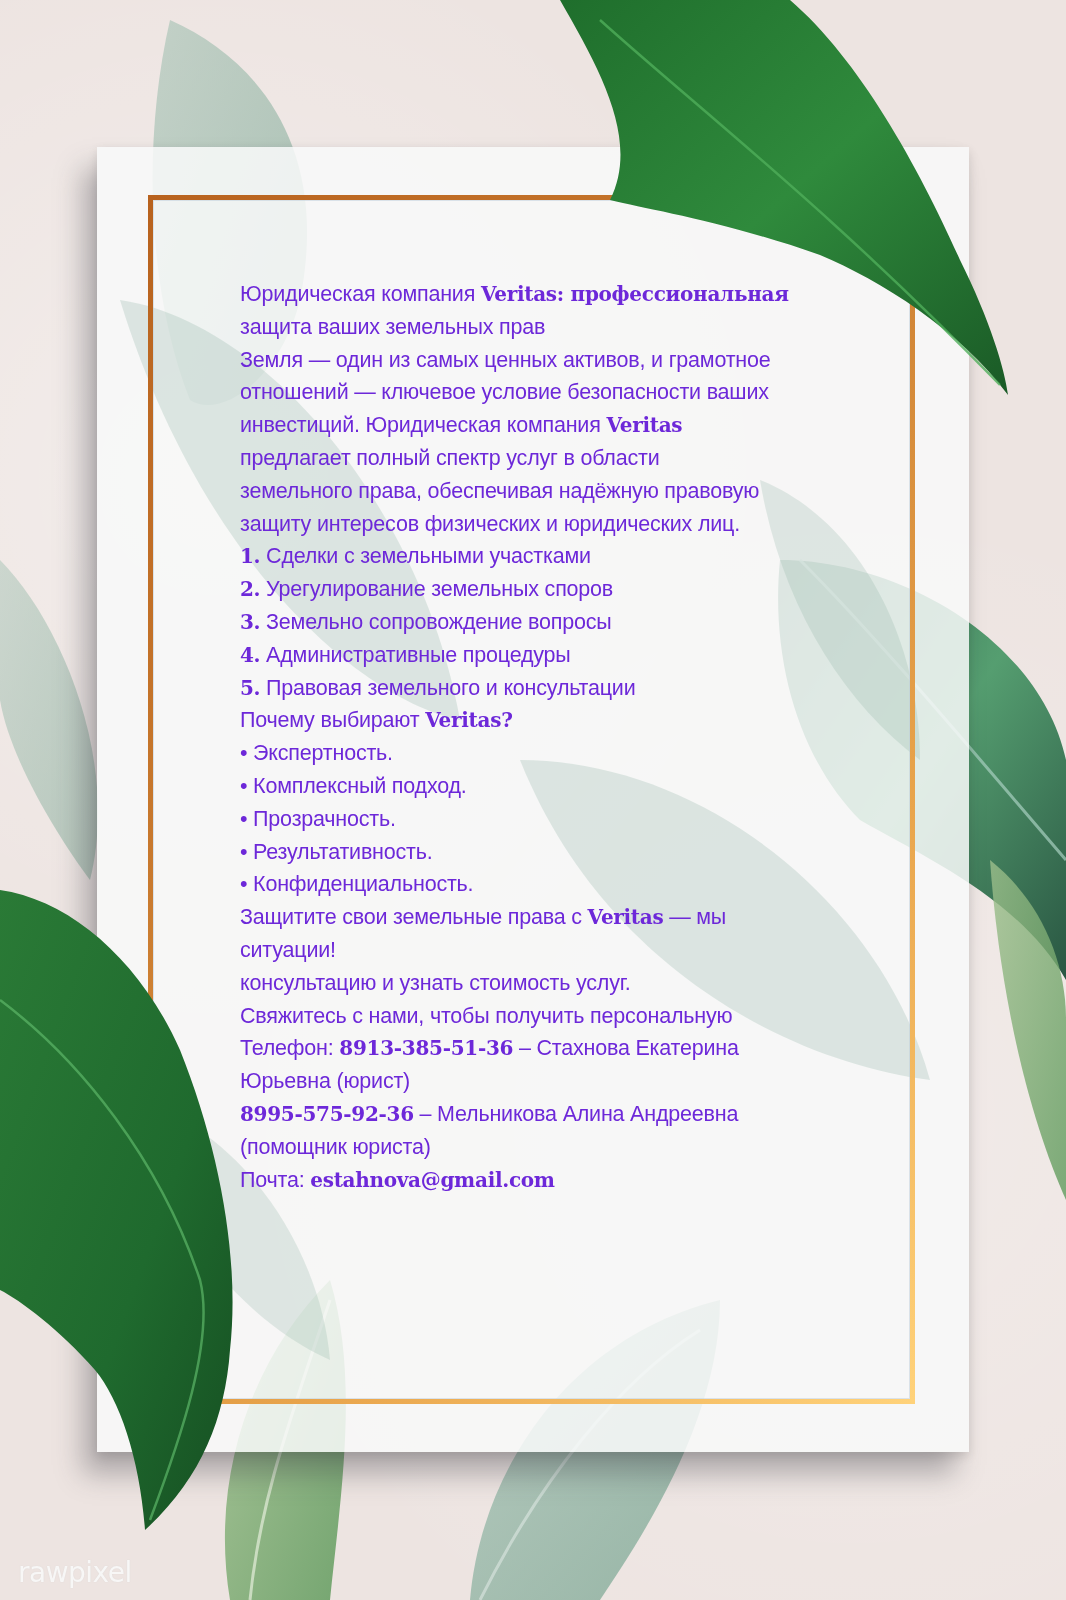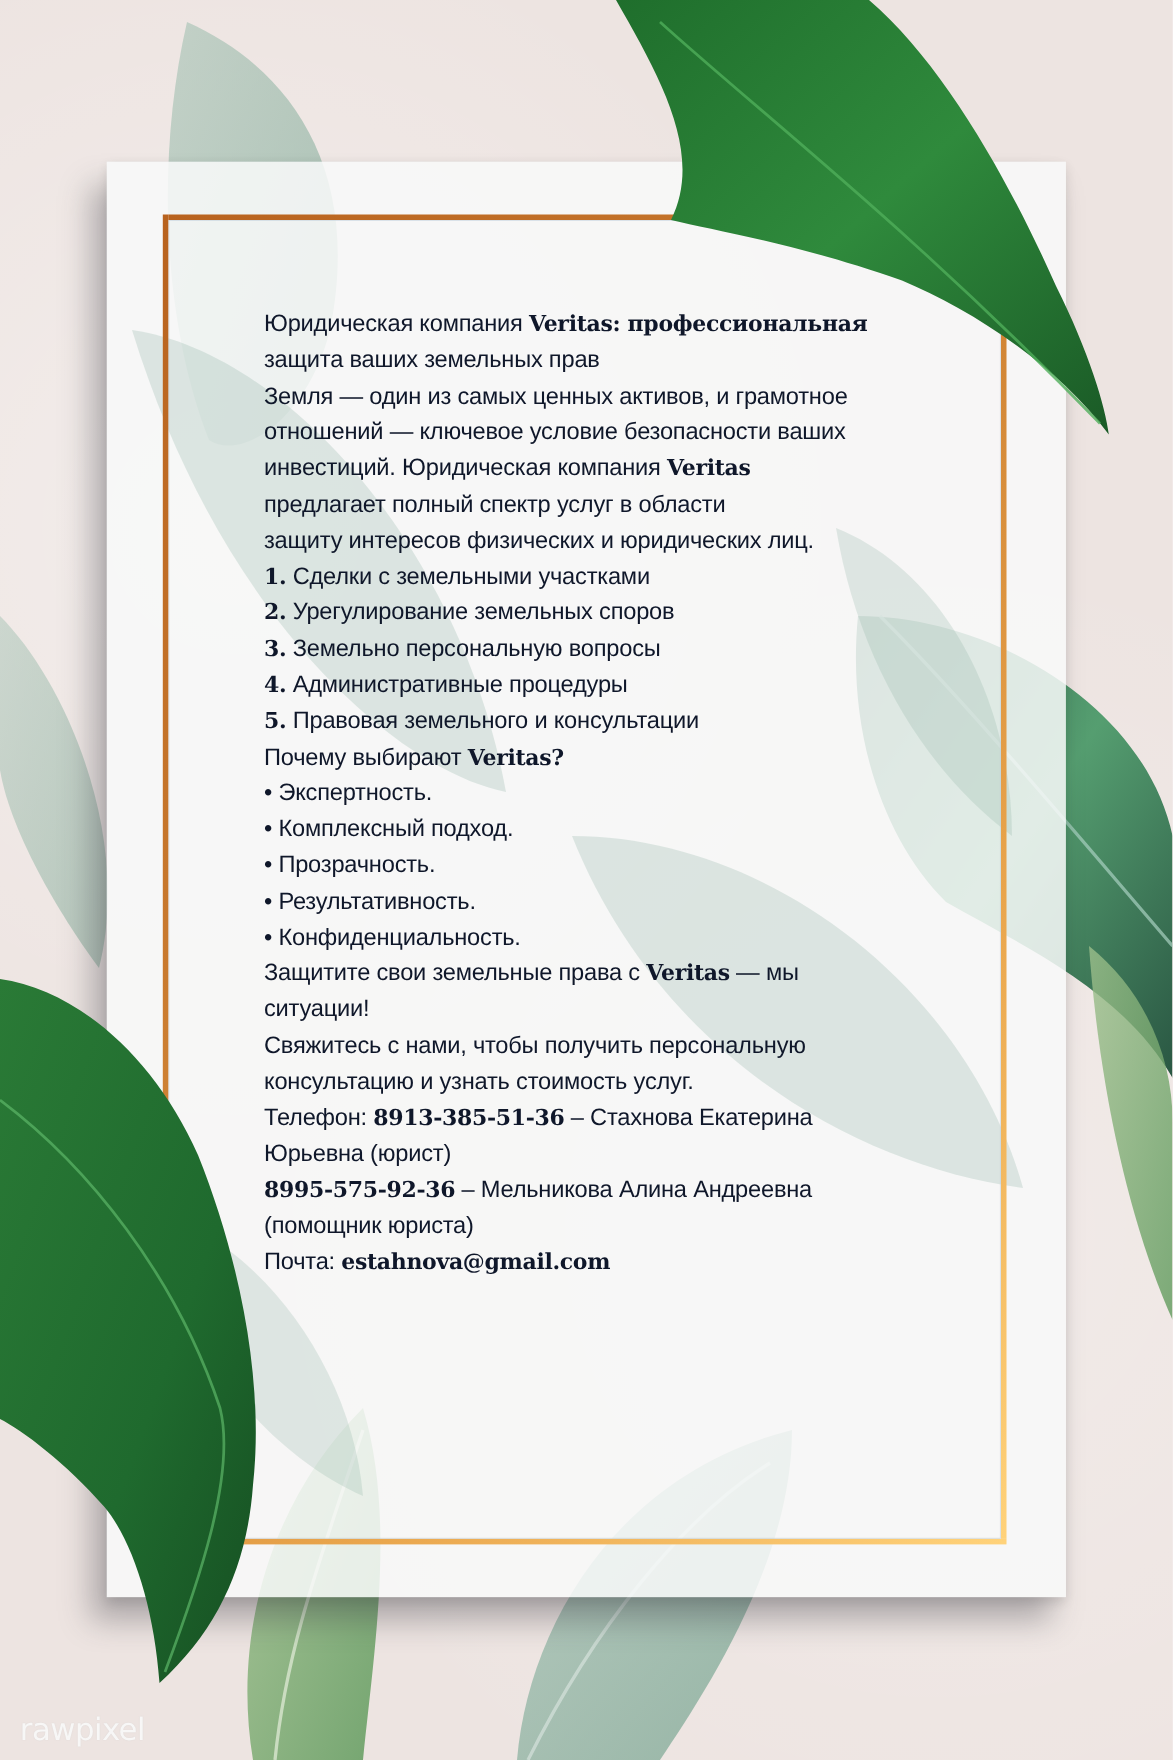--- a/index.html
+++ b/index.html
@@ -22,21 +22,21 @@
       box-shadow: -14px 22px 26px rgba(60,60,70,0.35), 0 4px 10px rgba(0,0,0,0.12);
     }
     .frame {
       position: absolute; left: 148px; top: 195px; width: 757px; height: 1199px;
       border: 5px solid transparent;
       border-image: linear-gradient(135deg, #b8621e 0%, #c97a2e 35%, #e9a54c 70%, #ffd27a 100%) 1;
       box-shadow: inset 0 0 0 1px rgba(190,205,220,0.5);
     }
     .content {
       position: absolute; left: 240px; top: 278px; width: 640px;
-      font-size: 21.5px; line-height: 32.8px; color: #0f172a;
+      font-size: 21.5px; line-height: 32.8px; color: #6d28d9;
       letter-spacing: -0.2px;
     }
     .content .line { display: block; white-space: nowrap; }
     .content b, .serif-b {
       font-family: "DejaVu Serif", serif; font-weight: bold; font-size: 20px; letter-spacing: -0.3px;
     }
     .watermark {
       position: absolute; left: 18px; top: 1556px; font-size: 28px; color: rgba(255,255,255,0.8);
       font-family: "DejaVu Sans", sans-serif; letter-spacing: -0.5px;
       text-shadow: 0 0 1px rgba(200,200,200,0.6);
@@ -91,36 +91,37 @@
 
 <div class="frame"></div>
 
 <div class="content">
   <span class="line"><span>Юридическая компания </span><b>Veritas</b><b>: профессиональная</b></span>
   <span class="line">защита ваших земельных прав</span>
   <span class="line">Земля — один из самых ценных активов, и грамотное</span>
   <span class="line">отношений — ключевое условие безопасности ваших</span>
   <span class="line"><span>инвестиций. Юридическая компания </span><b>Veritas</b></span>
   <span class="line">предлагает полный спектр услуг в области</span>
+  <span class="line">земельного права, обеспечивая надёжную правовую</span>
   <span class="line">защиту интересов физических и юридических лиц.</span>
   <span class="line"><b>1.</b> <span>Сделки с земельными участками</span></span>
   <span class="line"><b>2.</b> <span>Урегулирование земельных споров</span></span>
-  <span class="line"><b>3.</b> <span>Земельно персональную вопросы</span></span>
+  <span class="line"><b>3.</b> <span>Земельно сопровождение вопросы</span></span>
   <span class="line"><b>4.</b> <span>Административные процедуры</span></span>
   <span class="line"><b>5.</b> <span>Правовая земельного и консультации</span></span>
   <span class="line"><span>Почему выбирают </span><b>Veritas</b><b>?</b></span>
   <span class="line">• Экспертность.</span>
   <span class="line">• Комплексный подход.</span>
   <span class="line">• Прозрачность.</span>
   <span class="line">• Результативность.</span>
   <span class="line">• Конфиденциальность.</span>
   <span class="line"><span>Защитите свои земельные права с </span><b>Veritas</b><span> — мы</span></span>
   <span class="line">ситуации!</span>
+  <span class="line">консультацию и узнать стоимость услуг.</span>
   <span class="line">Свяжитесь с нами, чтобы получить персональную</span>
-  <span class="line">консультацию и узнать стоимость услуг.</span>
   <span class="line"><span>Телефон: </span><b>8913-385-51-36</b><span> – Стахнова Екатерина</span></span>
   <span class="line">Юрьевна (юрист)</span>
   <span class="line"><b>8995-575-92-36</b><span> – Мельникова Алина Андреевна</span></span>
   <span class="line">(помощник юриста)</span>
   <span class="line"><span>Почта: </span><b>estahnova@gmail.com</b></span>
 </div>
 
 <svg class="fg-leaf" width="1066" height="1600" viewBox="0 0 1066 1600" style="left:0;top:0;">
   <defs>
     <linearGradient id="darkLeaf" x1="0" y1="0" x2="1" y2="1">

